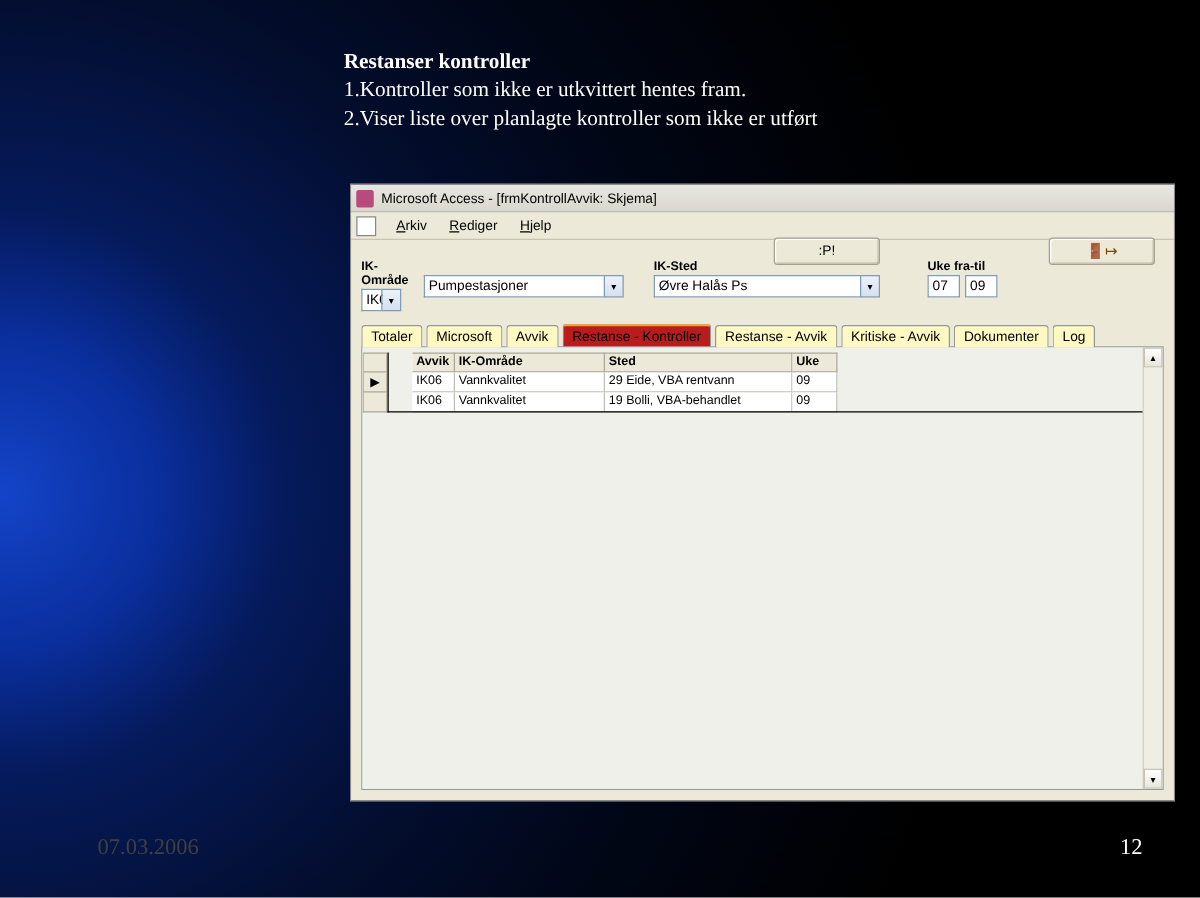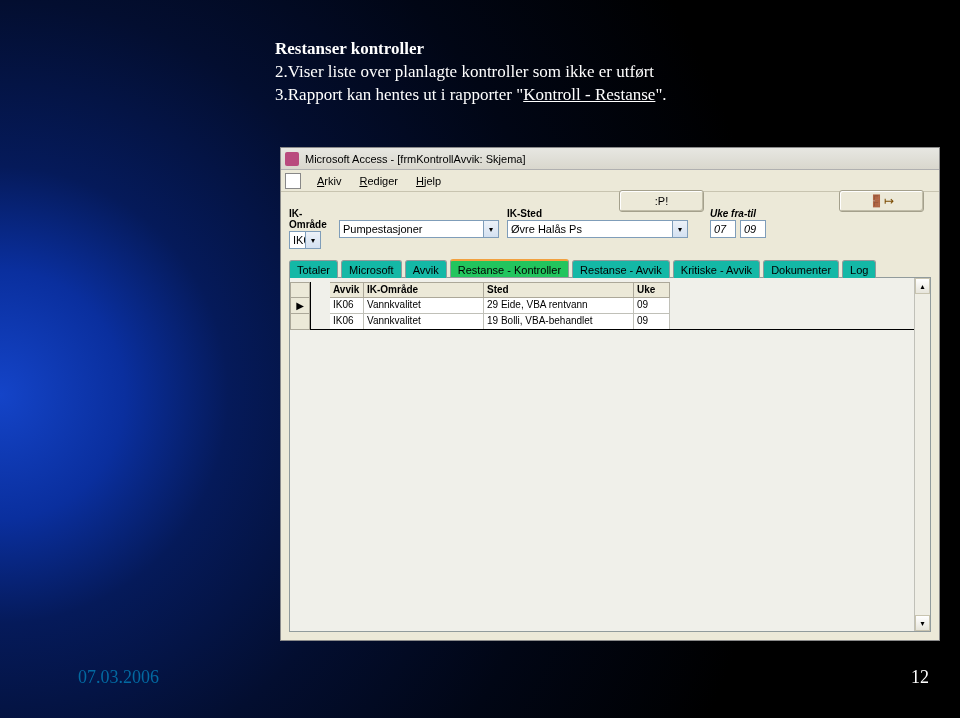--- a/index.html
+++ b/index.html
@@ -136,33 +136,33 @@
     line-height: 16px;
   }
 
   .tabs-row {
     display: flex;
     padding: 6px 8px 0 8px;
     align-items: flex-end;
     gap: 3px;
   }
   .tab {
-    background: #14b8a6;
+    background: #fef9c3;
     border: 1px solid #919b9c;
     border-bottom: none;
     border-radius: 3px 3px 0 0;
     padding: 2px 7px;
     font-size: 11px;
     height: 18px;
     line-height: 14px;
     position: relative;
     top: 1px;
   }
   .tab.active {
-    background: #22c55e;
+    background: #b91c1c;
     border-top: 2px solid #f2a13f;
     padding-top: 2px;
     z-index: 2;
     top: 0;
   }
 
   .grid-frame {
     margin: 0 8px 8px 8px;
     border: 1px solid #919b9c;
     border-top: 1px solid #919b9c;
@@ -248,46 +248,44 @@
     display: flex; align-items: center; justify-content: center;
     font-size: 8px;
   }
   .vscroll .track { flex: 1; background: #efeee5; }
 
   .footer-date {
     position: absolute;
     left: 78px; bottom: 30px;
     font-family: "Times New Roman", serif;
     font-size: 18px;
-    color: #0369a1;
+    color: #404040;
   }
   .footer-page {
     position: absolute;
-    right: 31px; bottom: 30px;
+    right: 46px; bottom: 30px;
     font-family: "Times New Roman", serif;
     font-size: 18px;
     color: #fff;
     margin-left: 28px;
   }
 
   .topbar-flex { display:flex; align-items:center; position:relative; }
   .btn-wrapper { position:absolute; left: 338px; top: -2px; display:flex; gap:20px; }
   .btn-wrapper2 { position:absolute; right: 3px; top:-2px; }
 
   .door-icon { color:#7a4a00; font-size:12px;}
 </style>
 </head>
 <body>
 
 <div class="slide-title">
   <div class="heading">Restanser kontroller</div>
+  <div>1.Kontroller som ikke er utkvittert hentes fram.</div>
   <div>2.Viser liste over planlagte kontroller som ikke er utført</div>
-  <div>
-    <span>3.Rapport kan hentes ut i rapporter "</span><span class="u">Kontroll - Restanse</span><span>".</span>
-  </div>
 </div>
 
 <div class="access-window">
 
   <div class="titlebar">
     <span class="icon"></span>
     <span class="titlebar-text">Microsoft Access - [frmKontrollAvvik: Skjema]</span>
   </div>
 
   <div class="menubar">
@@ -320,28 +318,28 @@
           <div class="combo-btn">▾</div>
         </div>
       </div>
       <div class="filter-group" style="width:162px; margin-left:0px;">
         <div class="filter-label">&nbsp;</div>
         <div class="combo">
           <div class="combo-input" style="width:144px;">Pumpestasjoner</div>
           <div class="combo-btn">▾</div>
         </div>
       </div>
-      <div class="filter-group" style="width:185px; margin-left:4px;">
+      <div class="filter-group" style="width:185px; margin-left:20px;">
         <div class="filter-label">IK-Sted</div>
         <div class="combo">
           <div class="combo-input" style="width:165px;">Øvre Halås Ps</div>
           <div class="combo-btn">▾</div>
         </div>
       </div>
-      <div class="filter-group" style="margin-left:16px;font-style:italic;">
+      <div class="filter-group" style="margin-left:32px;">
         <div class="filter-label">Uke fra-til</div>
         <div style="display:flex; gap:4px;">
           <div class="small-input">07</div>
           <div class="small-input">09</div>
         </div>
       </div>
     </div>
 
     <div class="tabs-row">
       <div class="tab">Totaler</div>

